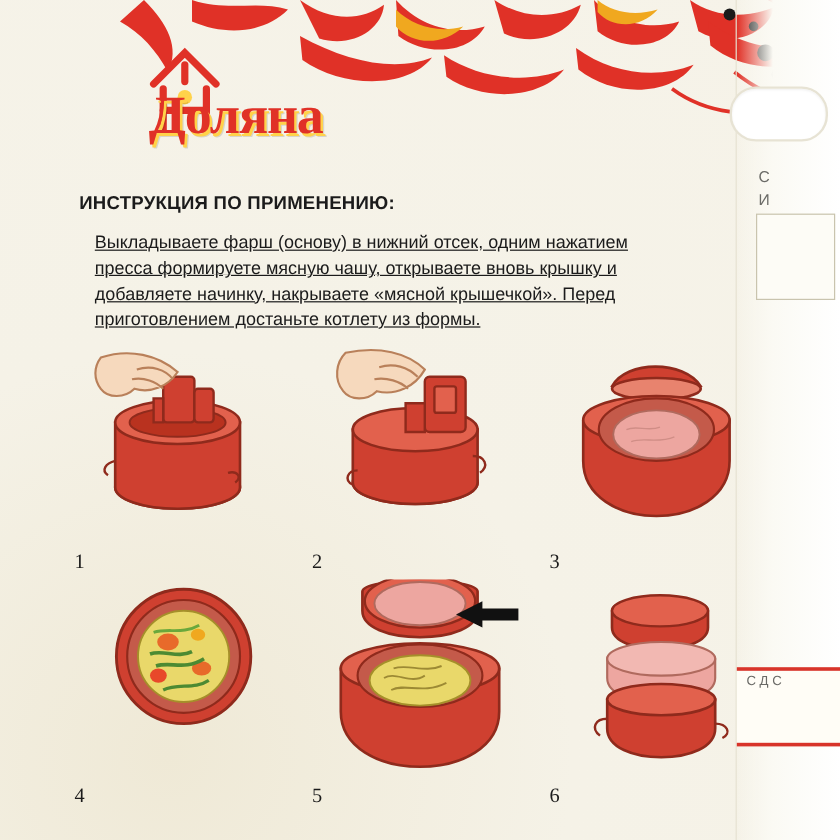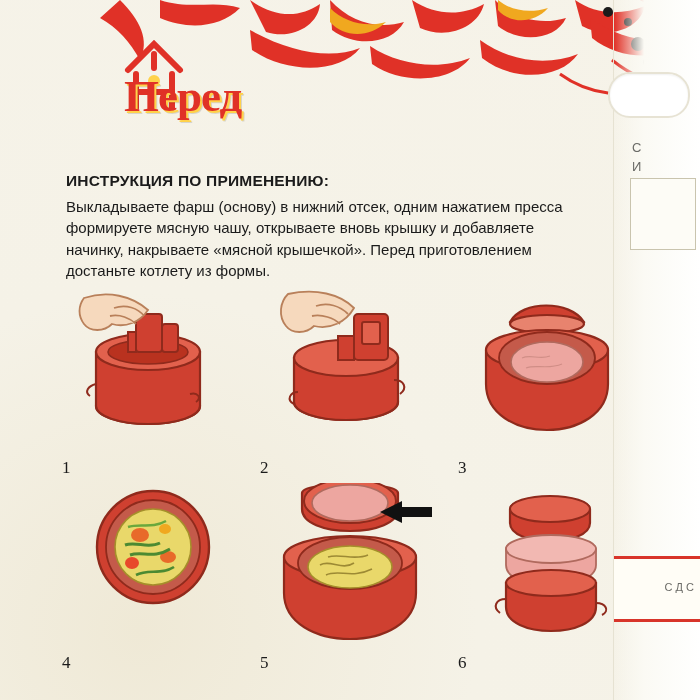--- a/index.html
+++ b/index.html
@@ -35,21 +35,21 @@
     position:absolute; right:10px; top:72px; width:78px; height:42px;
     background:#ffffff; border:2px solid #e7e3d4; border-radius:22px;
     box-shadow:inset 0 1px 2px rgba(0,0,0,.06);
   }
   .red-strip {
     position:absolute; right:0; top:556px; width:86px; height:60px;
     border-top:3px solid #d8342a; border-bottom:3px solid #d8342a;
     background:#fffdf6;
   }
   .red-strip span {
-    display:block; margin:21px 6px 0 8px; font-size:11px; color:#6a6a66; line-height:1.35;text-align:right;
+    display:block; margin:2px 6px 0 8px; font-size:11px; color:#6a6a66; line-height:1.35;
   }
 
   
   .ornament { position:absolute; left:0; top:0; width:700px; height:100px; }
 
   
   .logo { position:absolute; left:58px; top:34px; width:300px; height:110px; }
   .logo-sub {
     position:absolute; left:148px; top:26px;
     font-size:13px; font-weight:bold; letter-spacing:1.6px; color:#8a8a86;
@@ -59,25 +59,25 @@
     position:absolute; left:66px; top:36px;
     font-size:45px; font-weight:bold; color:#e03127;
     font-family:"Liberation Serif", serif;
     letter-spacing:-1px;
     text-shadow: 2px 2px 0 #ffd24a, 3px 3px 0 rgba(0,0,0,.12);
   }
 
   
   .instr { position:absolute; left:66px; top:160px; width:500px; }
   .instr h2 {
-    margin:12px 0 6px 0; font-size:15.5px; font-weight:bold; color:#1b1b1b;
+    margin:1px 0 6px 0; font-size:15.5px; font-weight:bold; color:#1b1b1b;
     letter-spacing:.2px;
   }
   .instr p {
-    margin:0; font-size:15px; line-height:1.42; color:#1b1b1b;
+    margin:13px; font-size:15px; line-height:1.42; color:#1b1b1b;text-decoration:underline;
   }
 
   
   .steps {
     position:absolute; left:46px; top:288px; width:570px; height:400px;
   }
   .step { position:absolute; width:180px; height:190px; }
   .s1 { left:10px;  top:0; }
   .s2 { left:208px; top:0; }
   .s3 { left:406px; top:0; }
@@ -147,21 +147,21 @@
         <path d="M70,36 L96,10 L122,36"></path>
         <path d="M78,40 L78,74"></path>
         <path d="M114,40 L114,74"></path>
         <path d="M78,58 L114,58"></path>
         <path d="M96,20 L96,34"></path>
       </g>
       <g fill="#ffd24a">
         <circle cx="96" cy="47" r="6"></circle>
       </g>
     </svg>
-    <div class="logo-word">Перед</div>
+    <div class="logo-word">Доляна</div>
   </div>
 
   <div class="instr">
     <h2>ИНСТРУКЦИЯ ПО ПРИМЕНЕНИЮ:</h2>
     <p>Выкладываете фарш (основу) в нижний отсек, одним нажатием пресса формируете мясную чашу, открываете вновь крышку и добавляете начинку, накрываете «мясной крышечкой». Перед приготовлением достаньте котлету из формы.</p>
   </div>
 
   <div class="steps">
 
     <div class="step s1">

